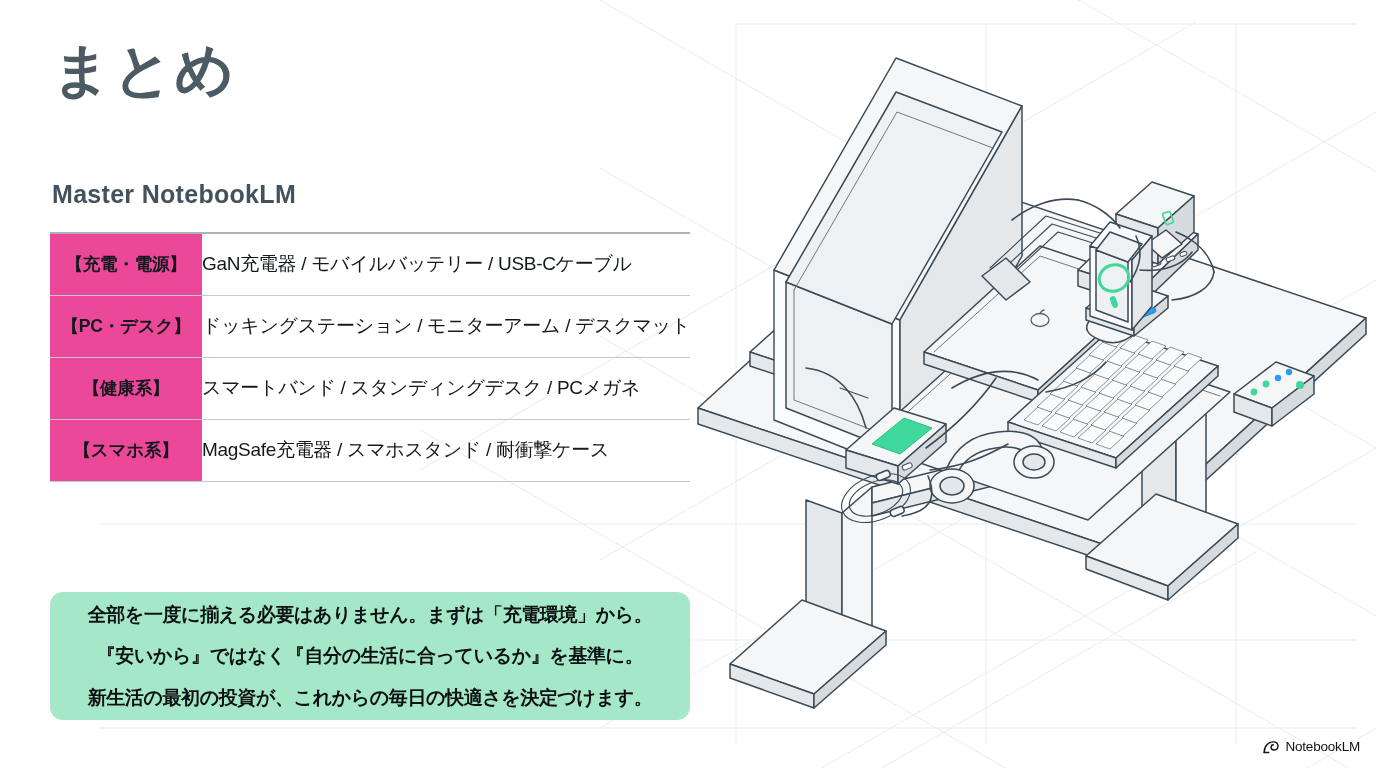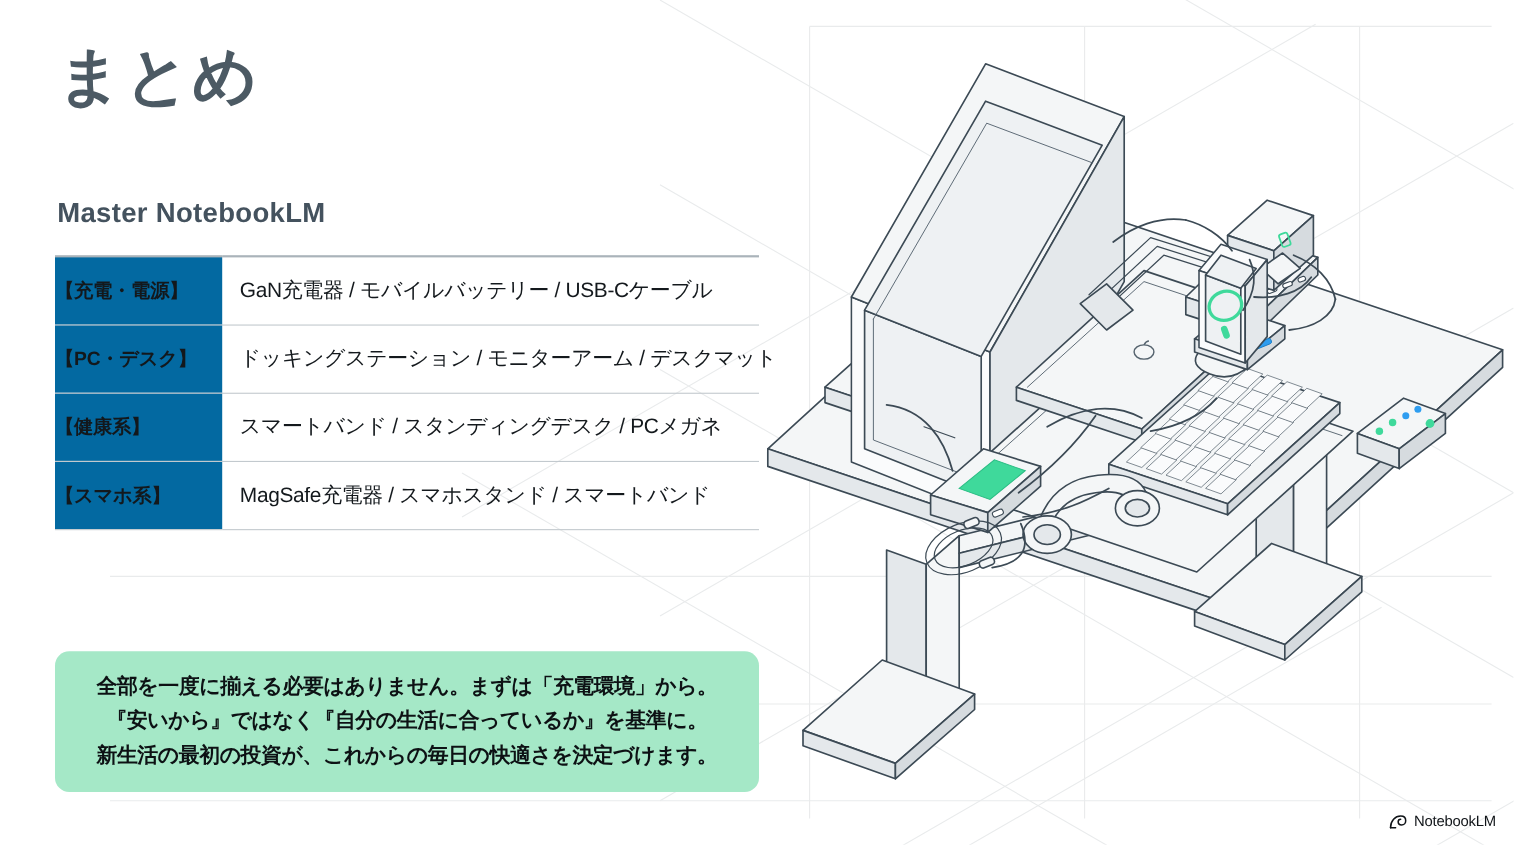--- a/index.html
+++ b/index.html
@@ -73,28 +73,29 @@
   .checklist-table td {
     border-bottom: 1px solid #c2c9ce;
     vertical-align: middle;
     padding: 0;
   }
   .checklist-table tr:first-child td {
     border-top: 2px solid #aab3ba;
   }
   td.cat-cell {
     width: 152px;
-    background: #0369a1;
+    background: #ec4899;
     font-size: 17.5px;
     font-weight: 600;
     color: #13181c;
+    text-align: center;
     letter-spacing: -0.2px;
   }
   td.items-cell {
-    padding-left: 16px;
+    padding-left: 0;
     font-size: 19px;
     font-weight: 500;
     color: #14191d;
     letter-spacing: -0.3px;
     white-space: nowrap;
   }
 
   
   .callout {
     position: absolute;
@@ -102,21 +103,21 @@
     top: 592px;
     width: 640px;
     height: 128px;
     background: #a5e8c7;
     border-radius: 13px;
     box-sizing: border-box;
     display: flex;
     flex-direction: column;
     align-items: center;
     justify-content: center;
-    gap: 2px;
+    gap: 12px;
   }
   .callout-line {
     font-size: 19px;
     font-weight: 700;
     color: #0d1114;
     letter-spacing: -0.4px;
     line-height: 1.55;
     white-space: nowrap;
   }
 
@@ -191,21 +192,21 @@
       <tr>
         <td class="cat-cell">【PC・デスク】</td>
         <td class="items-cell">ドッキングステーション / モニターアーム / デスクマット</td>
       </tr>
       <tr>
         <td class="cat-cell">【健康系】</td>
         <td class="items-cell">スマートバンド / スタンディングデスク / PCメガネ</td>
       </tr>
       <tr>
         <td class="cat-cell">【スマホ系】</td>
-        <td class="items-cell">MagSafe充電器 / スマホスタンド / スマートバンド</td>
+        <td class="items-cell">MagSafe充電器 / スマホスタンド / 耐衝撃ケース</td>
       </tr>
     </tbody>
   </table>
 
   <div class="callout">
     <div class="callout-line">全部を一度に揃える必要はありません。まずは「充電環境」から。</div>
     <div class="callout-line">『安いから』ではなく『自分の生活に合っているか』を基準に。</div>
     <div class="callout-line">新生活の最初の投資が、これからの毎日の快適さを決定づけます。</div>
   </div>
 

